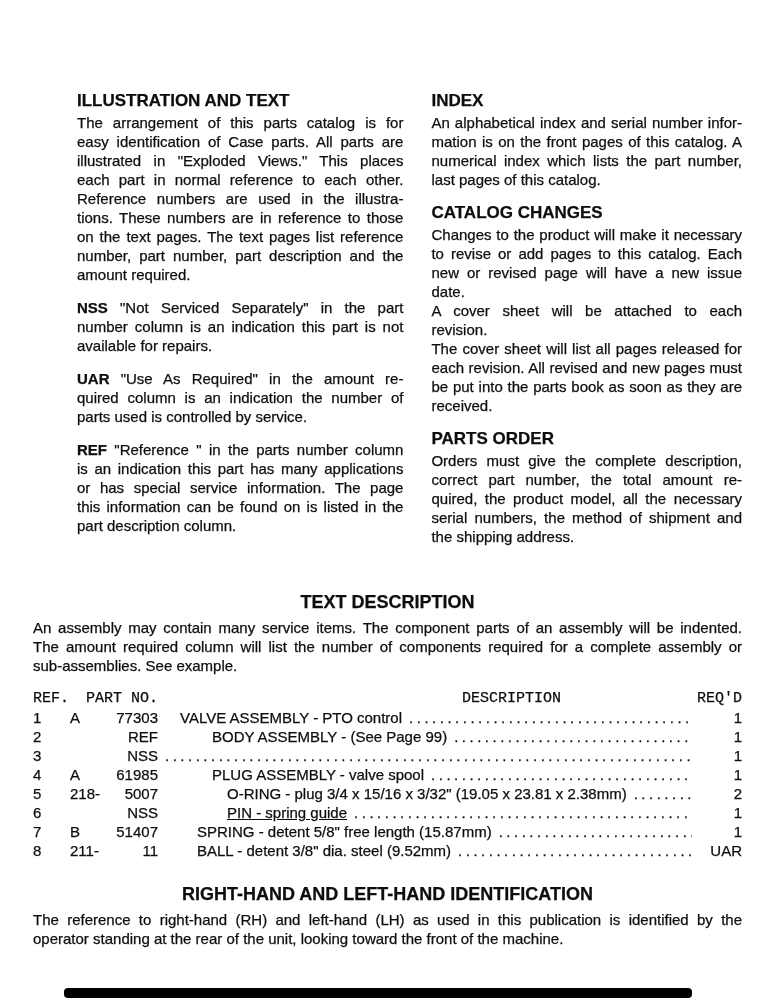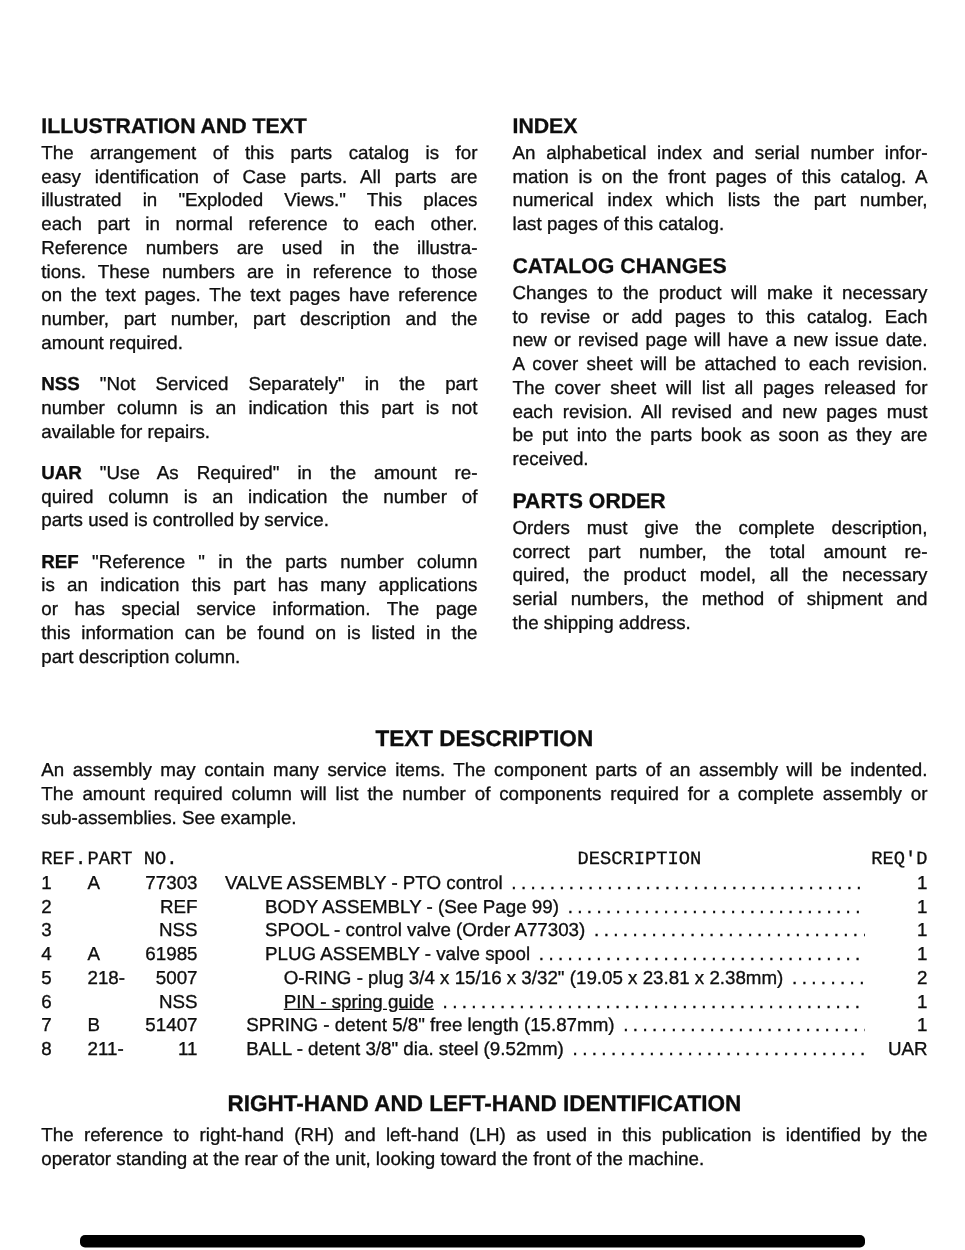--- a/index.html
+++ b/index.html
@@ -8,21 +8,21 @@
     width:772px; height:1000px;
     box-sizing:border-box;
     background:#ffffff;
     font-family:"Liberation Sans", sans-serif;
     font-size:15px; line-height:19px;
     color:#0e0e0e;
     -webkit-text-stroke:0.25px;
     padding:91px 30px 0 33px;
     overflow:hidden;
   }
-  .columns { display:flex; }
+  .columns { display:flex;margin-left:44px; }
   .col-left  { width:349px; margin-right:28px; }
   .col-right { width:332px; }
   .col-head {
     font-size:17px; line-height:19px; font-weight:bold;
     margin:0 0 3px 0;
   }
   .para { margin:0 0 14px 0; }
   .line { text-align:justify; text-align-last:justify; }
   .line.last { text-align-last:left; }
   .lead { font-weight:bold; }
@@ -40,21 +40,21 @@
   .c-prefix { width:44px; flex:none; }
   .c-part   { width:44px; flex:none; text-align:right; }
   .c-desc   { flex:none; white-space:nowrap; }
   .leader   { flex:1; overflow:hidden; white-space:nowrap; margin:0 6px 0 7px; }
   .leader::after {
     content:"........................................................................................................................";
     letter-spacing:3.5px;
   }
   .c-reqd   { width:44px; flex:none; text-align:right; }
   .trow.thead { font-weight:normal;font-family:Liberation Mono, monospace; }
-  .th-partno { width:88px; flex:none; text-align:left; }
+  .th-partno { width:88px; flex:none; text-align:right; }
   .th-desc   { flex:1; padding-left:39px; }
   .th-desc .th-desc-inner { display:inline-block; width:364px; text-align:right; }
   .th-reqd   { width:50px; flex:none; text-align:right; }
 
   .scan-bar {
     position:absolute;
     left:64px; top:988px; width:628px; height:10px;
     background:#000; border-radius:4px;
   }
 </style>
@@ -66,21 +66,21 @@
   <div class="columns">
     <div class="col-left">
       <h3 class="col-head">ILLUSTRATION AND TEXT</h3>
       <div class="para">
           <div class="line">The arrangement of this parts catalog is for</div>
           <div class="line">easy identification of Case parts. All parts are</div>
           <div class="line">illustrated in "Exploded Views." This places</div>
           <div class="line">each part in normal reference to each other.</div>
           <div class="line">Reference numbers are used in the illustra-</div>
           <div class="line">tions. These numbers are in reference to those</div>
-          <div class="line">on the text pages. The text pages have reference</div>
+          <div class="line">on the text pages. The text pages list reference</div>
           <div class="line">number, part number, part description and the</div>
           <div class="line last">amount required.</div>
         </div>
 
       <div class="para">
           <div class="line"><b class="lead">NSS</b> "Not Serviced Separately" in the part</div>
           <div class="line">number column is an indication this part is not</div>
           <div class="line last">available for repairs.</div>
         </div>
 
@@ -159,21 +159,20 @@
           <span class="c-prefix"></span>
           <span class="c-part">REF</span>
           <span class="c-desc" style="padding-left: 54px;">BODY ASSEMBLY - (See Page 99)</span>
           <span class="leader"></span>
           <span class="c-reqd">1</span>
         </div>
         <div class="trow">
           <span class="c-ref">3</span>
           <span class="c-prefix"></span>
           <span class="c-part">NSS</span>
-          <span class="c-desc" style="padding-left: 54px;">SPOOL - control valve (Order A77303)</span>
           <span class="leader"></span>
           <span class="c-reqd">1</span>
         </div>
         <div class="trow">
           <span class="c-ref">4</span>
           <span class="c-prefix">A</span>
           <span class="c-part">61985</span>
           <span class="c-desc" style="padding-left: 54px;">PLUG ASSEMBLY - valve spool</span>
           <span class="leader"></span>
           <span class="c-reqd">1</span>

